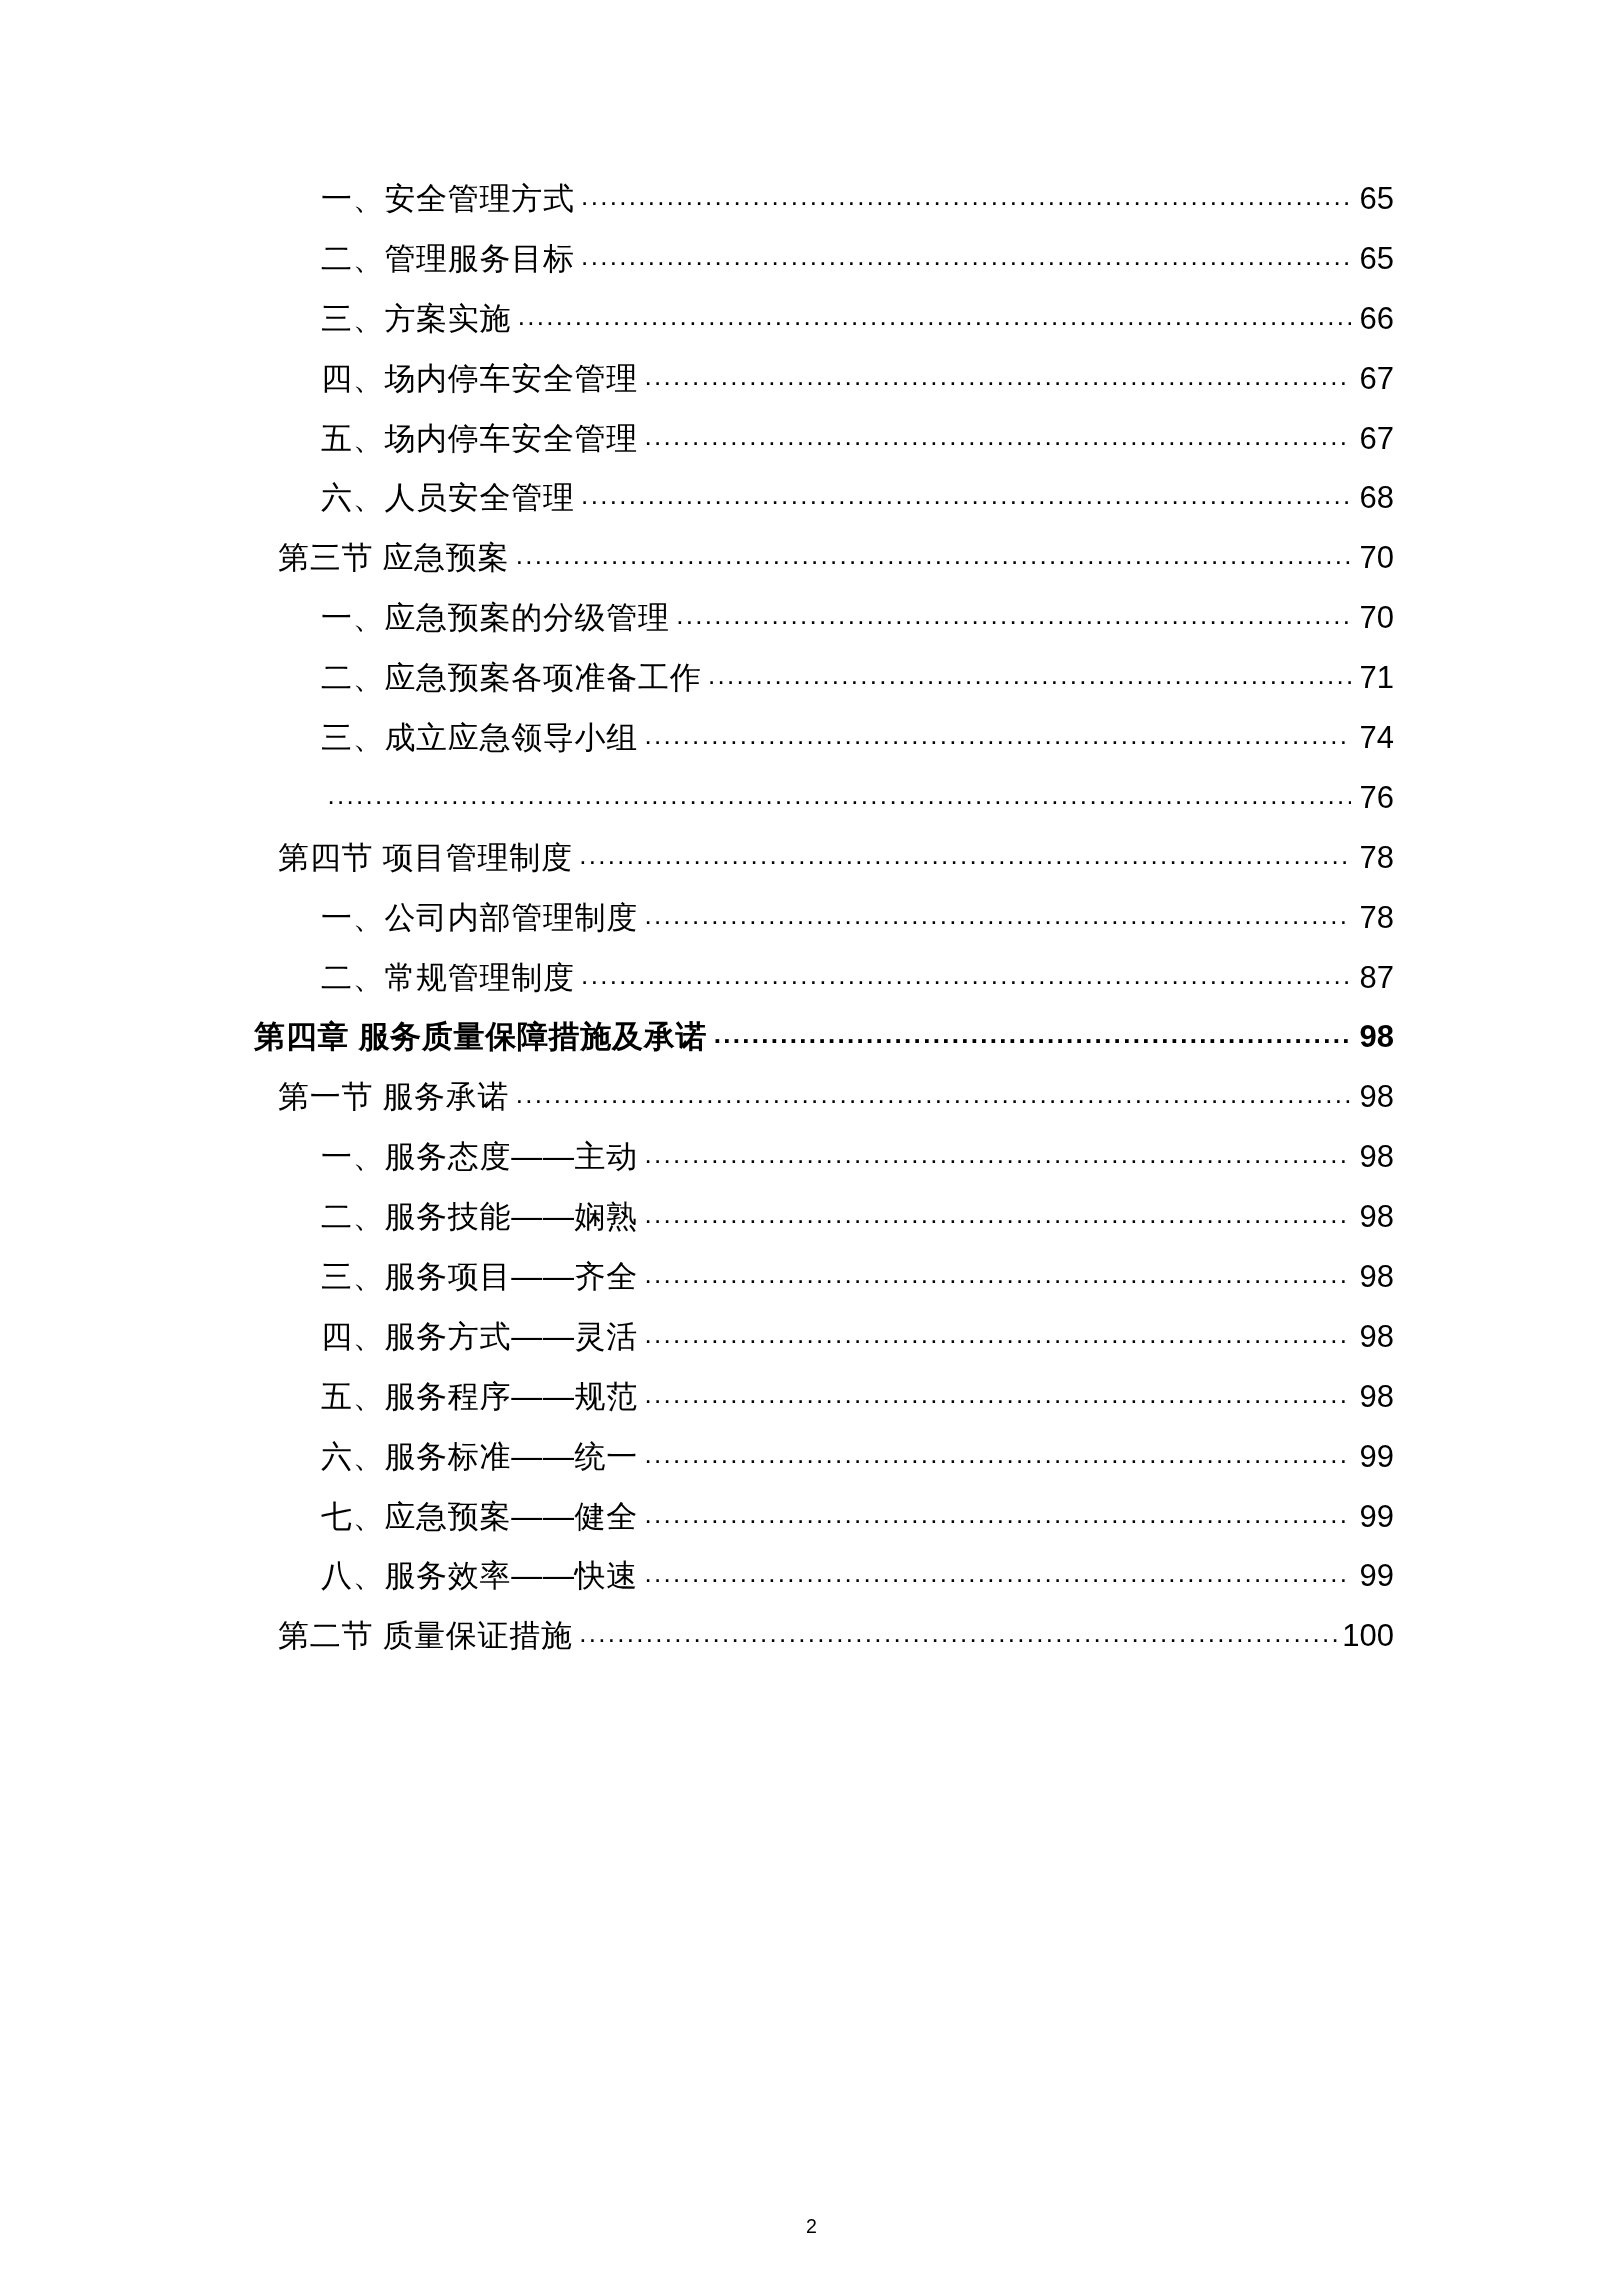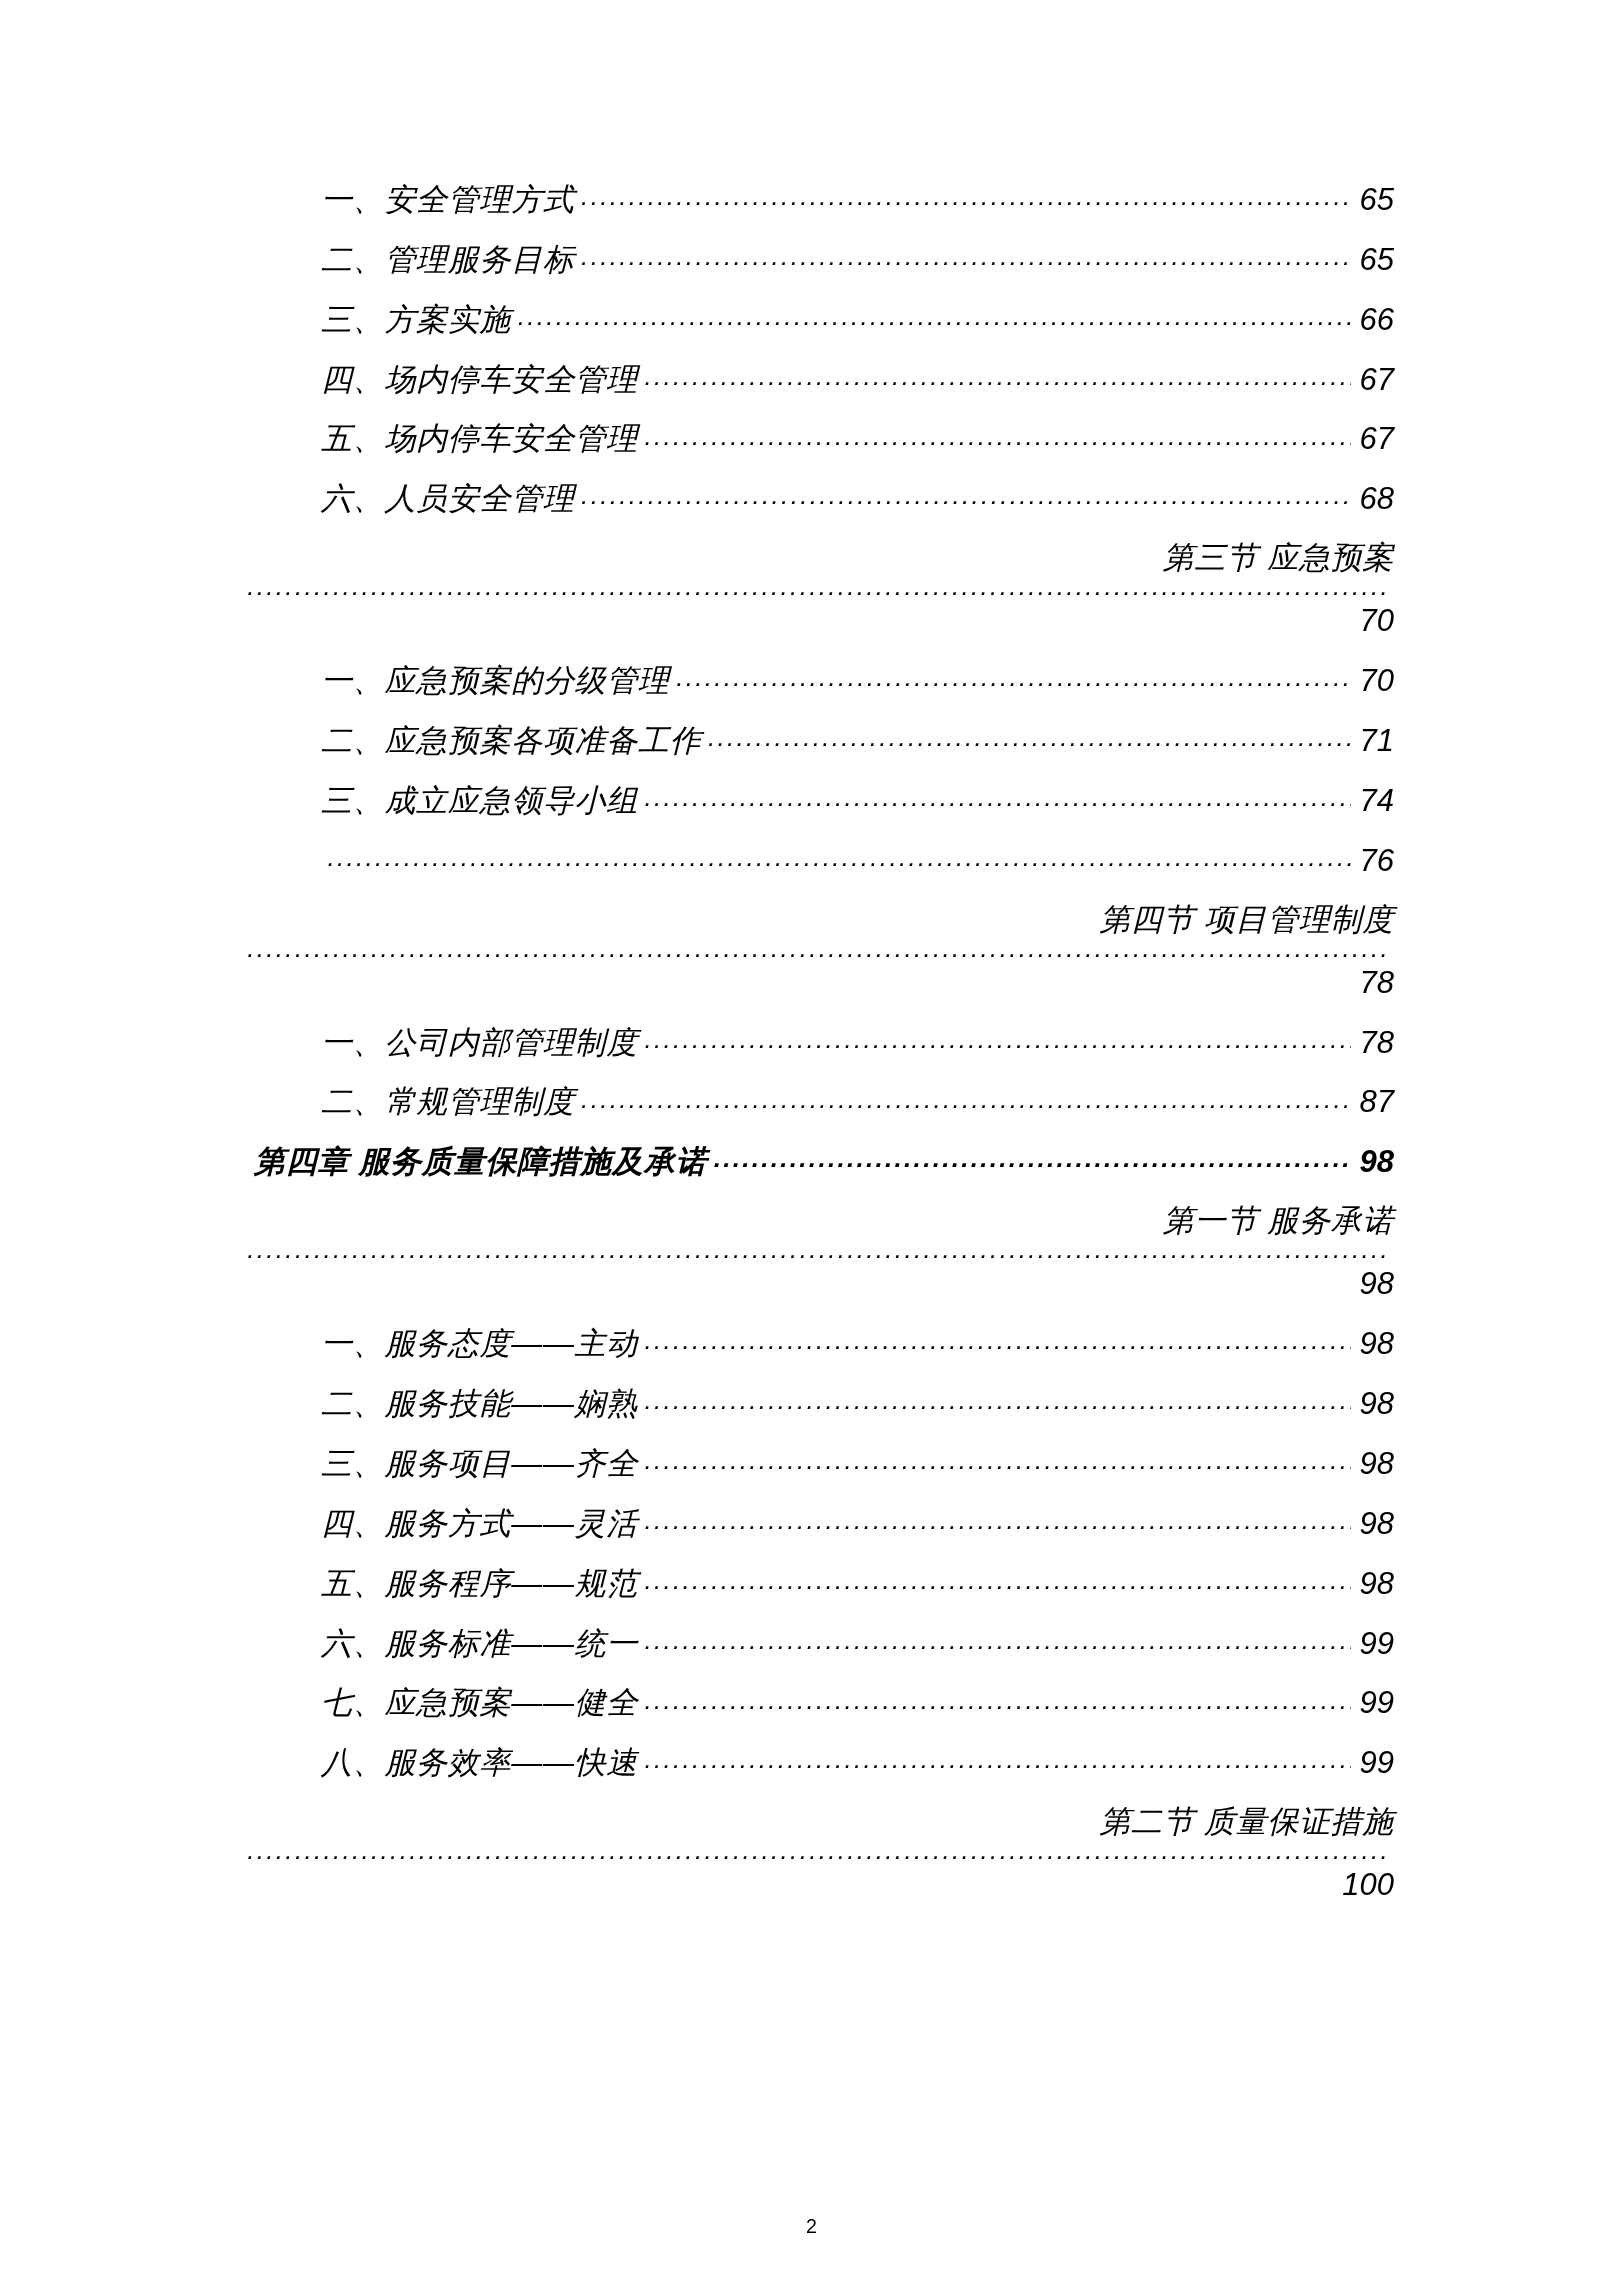--- a/index.html
+++ b/index.html
@@ -20,26 +20,24 @@
     overflow: hidden;
   }
   .toc {
     position: absolute;
     top: 183px;
     left: 242px;
     width: 1152px;
   }
   .toc-row {
     display: flex;
-    align-items: flex-end;
     font-size: 31px;
     line-height: 1.0;
     margin-bottom: 28px;
     white-space: nowrap;
-    font-style: italic;
   }
   .toc-row .label {
     flex: 0 0 auto;
     letter-spacing: 0.7px;
   }
   .toc-row .leader {
     flex: 1 1 auto;
     overflow: hidden;
     white-space: nowrap;
     margin: 0 3.9px 5.9px 6.5px;
@@ -49,21 +47,21 @@
     line-height: 1;
   }
   .toc-row .page-no {
     flex: 0 0 auto;
     text-align: right;
     min-width: 39px;
   }
 
   
   .lvl-chapter { margin-left: 12px; font-weight: bold; }
-  .lvl-section { margin-left: 59px; flex-direction: column; }
+  .lvl-section { margin-left: 36px; }
   .lvl-item    { margin-left: 79px; }
 
   .lvl-chapter .leader { font-weight: bold; }
 
   .footer-pagenum {
     position: absolute;
     left: 0;
     right: 0;
     top: 2215px;
     text-align: center;

